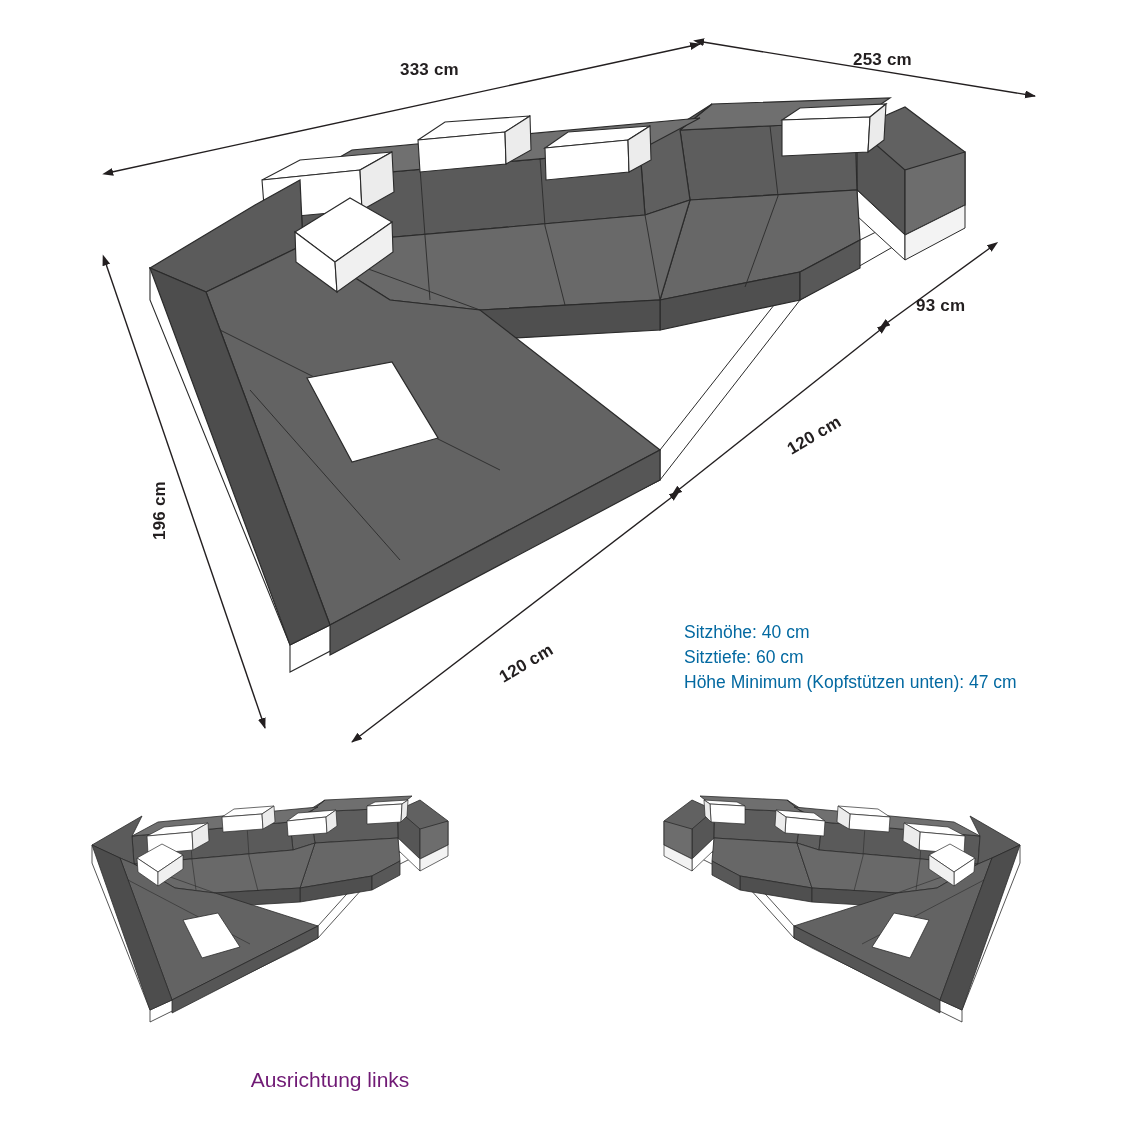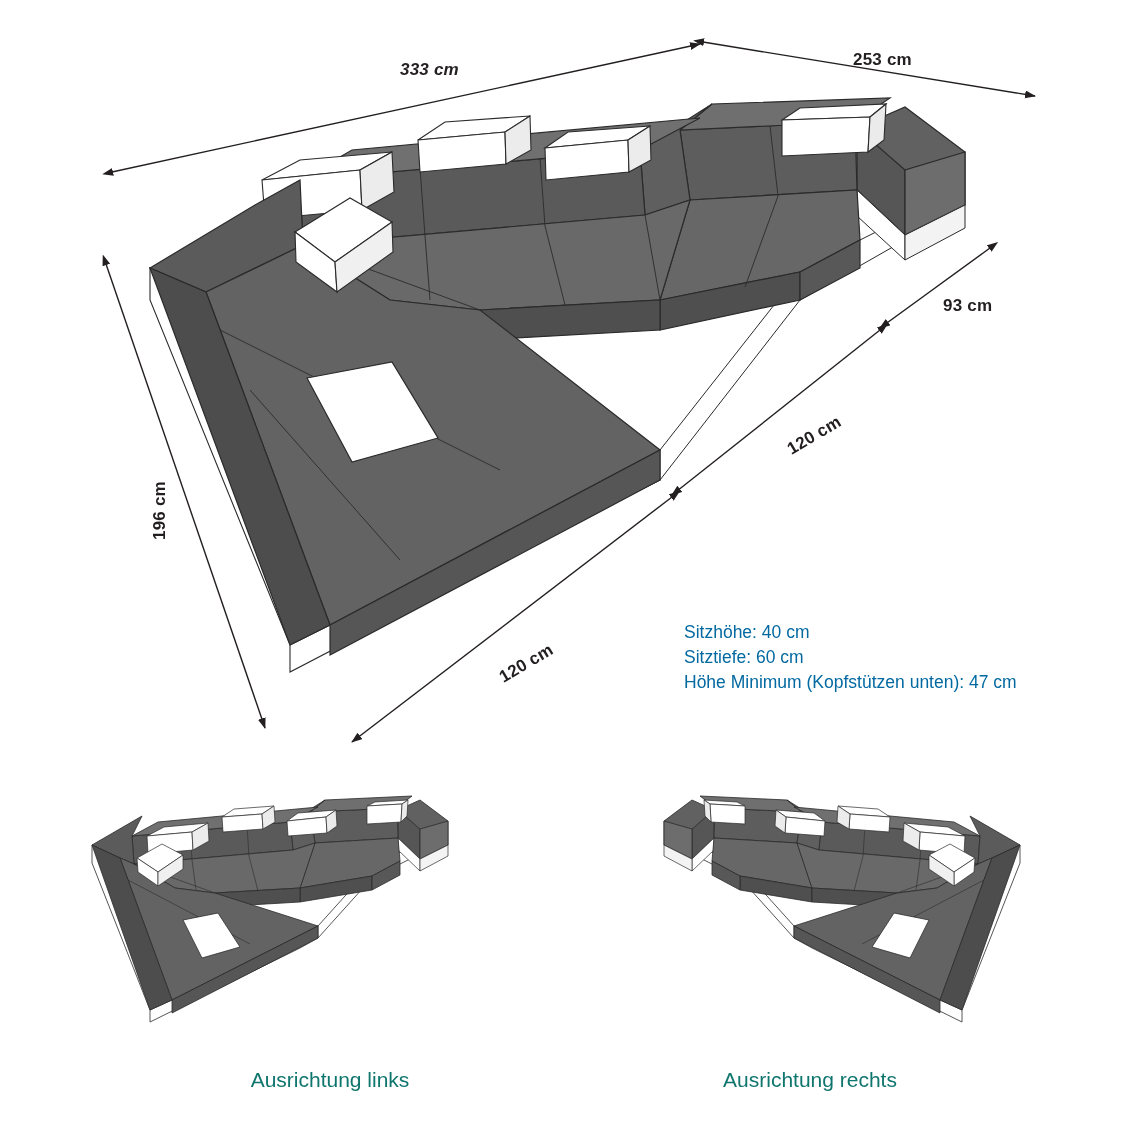--- a/index.html
+++ b/index.html
@@ -43,21 +43,21 @@
     top: 620px;
     font-size: 17.5px;
     line-height: 25px;
     color: #0369a1;
   }
   .specs div { white-space: nowrap; }
 
   .variant-caption {
     position: absolute;
     font-size: 21px;
-    color: #0f766e;
+    color: #701a75;
     text-align: center;
     white-space: nowrap;
   }
   #caption-left { left: 130px; top: 1068px; width: 400px; }
   #caption-right { left: 610px; top: 1068px; width: 400px; }
 </style>
 </head>
 <body>
 
 <div class="stage">
@@ -271,34 +271,33 @@
       <path d="M172,1000 L318,926 L318,938 L172,1013 Z" fill="#565656" stroke="#2b2b2b" stroke-width="0.8"></path>
       <path d="M134,864 L215,893" fill="none" stroke="#2b2b2b" stroke-width="0.6"></path>
       <path d="M128,880 L250,944" fill="none" stroke="#2b2b2b" stroke-width="0.6"></path>
       <path d="M137,858 L162,844 L183,855 L158,872 Z" fill="#ffffff" stroke="#2b2b2b" stroke-width="0.7"></path>
       <path d="M137,858 L158,872 L158,886 L138,872 Z" fill="#ffffff" stroke="#2b2b2b" stroke-width="0.7"></path>
       <path d="M158,872 L183,855 L183,869 L158,886 Z" fill="#f0f0f0" stroke="#2b2b2b" stroke-width="0.7"></path>
       <path d="M183,920 L218,913 L240,947 L202,958 Z" fill="#ffffff" stroke="#2b2b2b" stroke-width="0.8"></path>
     </g>
   </svg>
 
-  <div class="dim-label" style="left:400px; top:60px;font-style:italic;">333 cm</div>
+  <div class="dim-label" style="left:400px; top:60px;">333 cm</div>
 
   <div class="dim-label" style="left:853px; top:50px;">253 cm</div>
 
-  <div class="dim-label" style="left:943px; top:296px;">93 cm</div>
+  <div class="dim-label" style="left:916px; top:296px;">93 cm</div>
 
   <div class="dim-label rot-n31" style="left:784px; top:442px;">120 cm</div>
 
   <div class="dim-label rot-n31" style="left:496px; top:670px;">120 cm</div>
 
   <div class="dim-label rot-n90" style="left:150px; top:540px;">196 cm</div>
 
   <div class="specs">
     <div>Sitzhöhe: 40 cm</div>
     <div>Sitztiefe: 60 cm</div>
     <div>Höhe Minimum (Kopfstützen unten): 47 cm</div>
   </div>
 
   <div class="variant-caption" id="caption-left">Ausrichtung links</div>
-  <div class="variant-caption" id="caption-right">Ausrichtung rechts</div>
 
 </div>
 
 </body></html>

